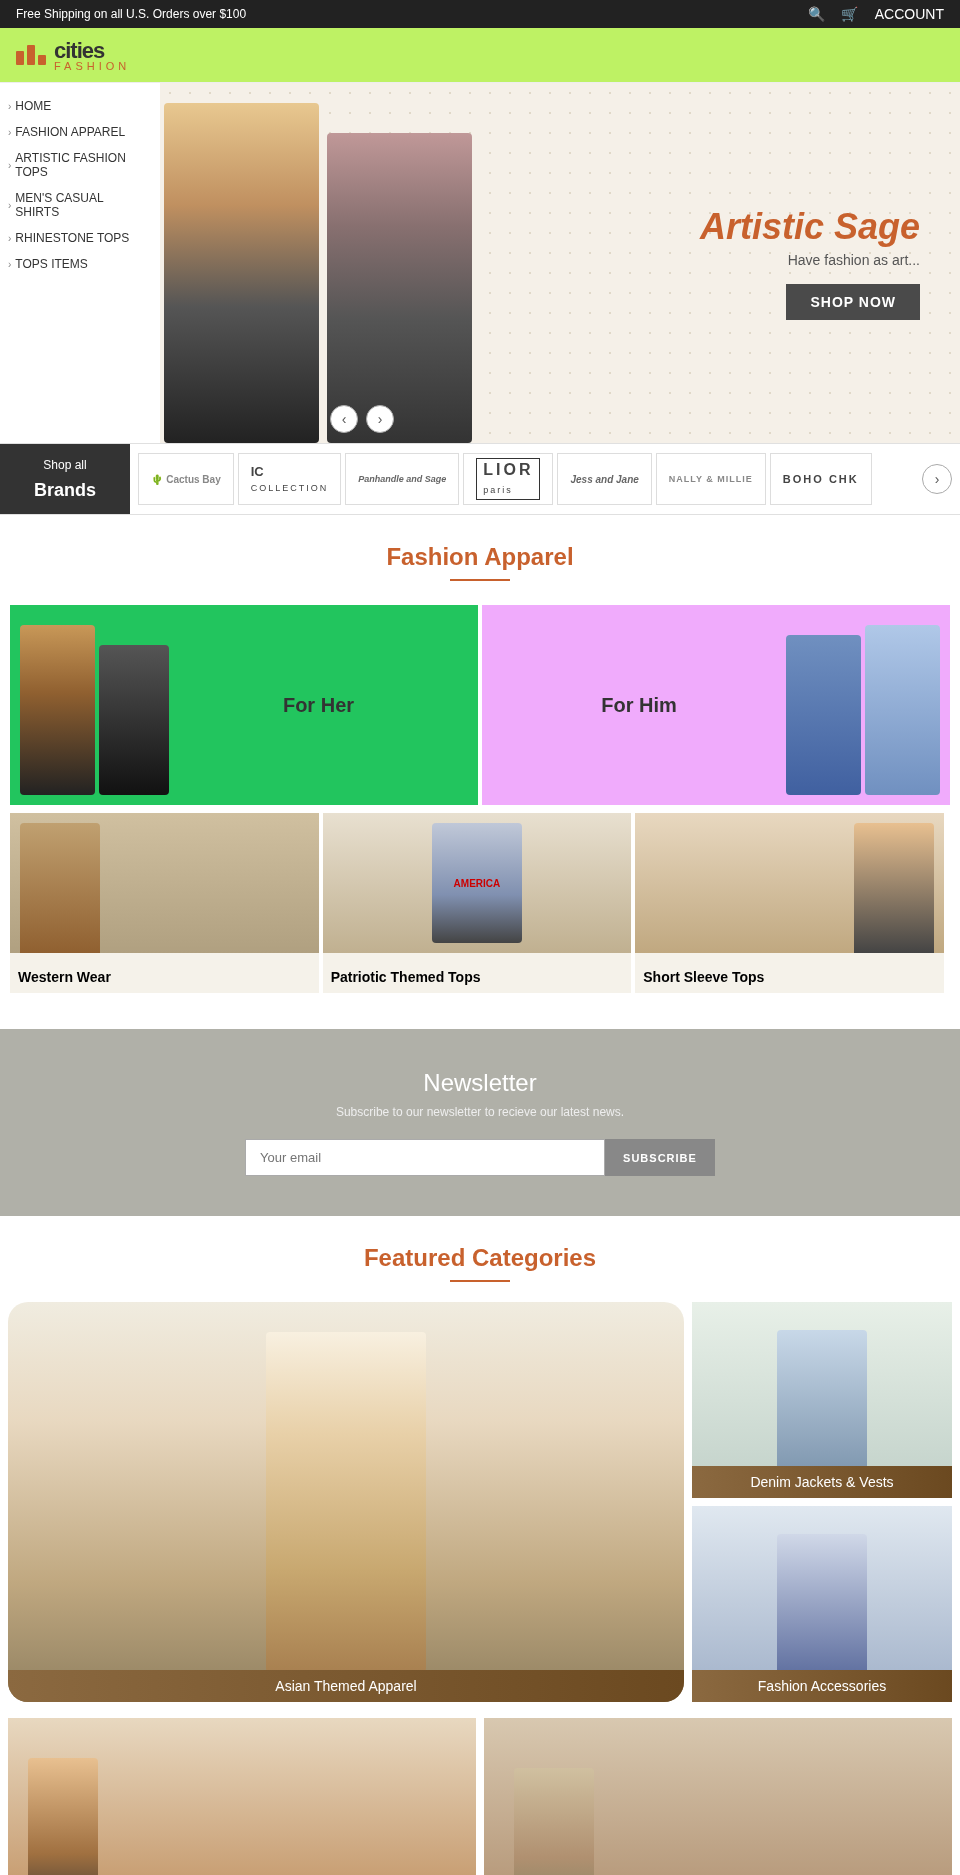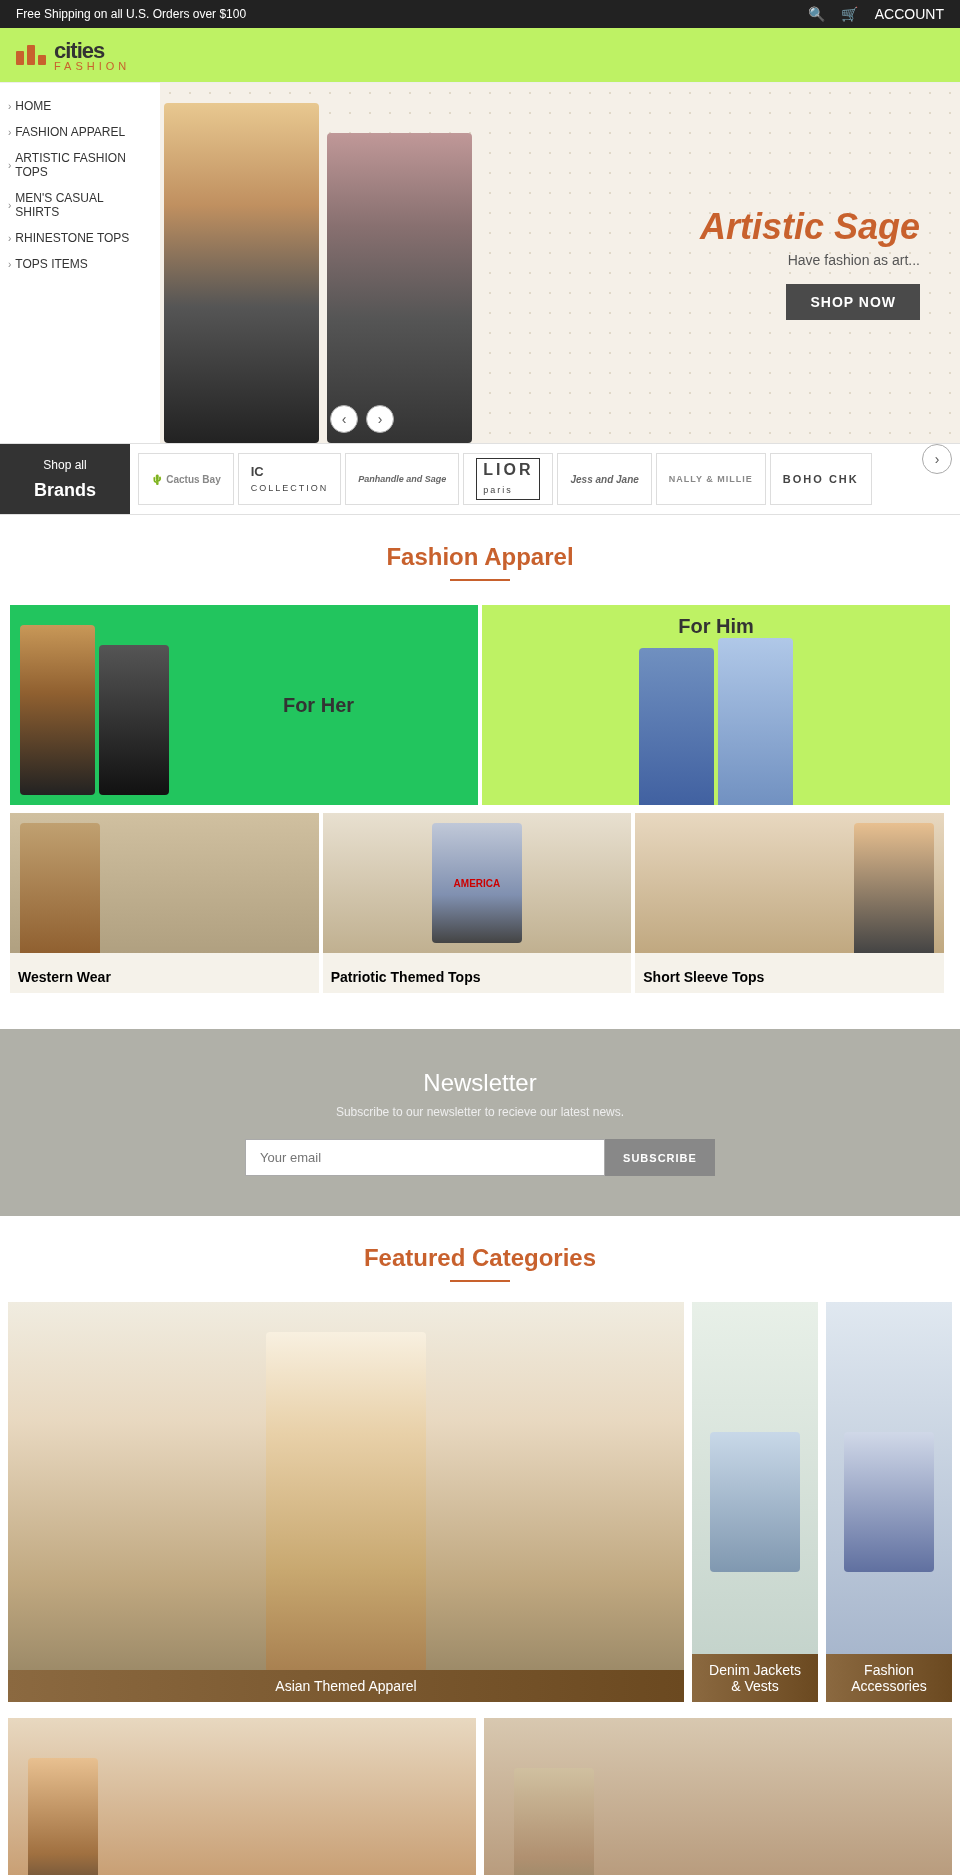--- a/index.html
+++ b/index.html
@@ -117,20 +117,21 @@
       border: 1px solid #aaa;
       background: #fff;
       border-radius: 50%;
       display: flex; align-items: center; justify-content: center;
       cursor: pointer; font-size: 14px; color: #555;
     }
 
     
     .brands-bar {
       display: flex;
+      align-items: center;
       background: #fff;
       border-top: 1px solid #e0e0e0;
       border-bottom: 1px solid #e0e0e0;
       min-height: 70px;
     }
     .brands-shop-all {
       background: #333;
       color: #fff;
       width: 130px;
       min-height: 70px;
@@ -271,24 +272,26 @@
       display: flex;
       gap: 8px;
     }
     .featured-left {
       flex: 1;
       position: relative;
       height: 400px;
       background: #f0ece0;
       overflow: hidden;
       cursor: pointer;
+      border-radius: 20px;
     }
     .featured-right {
       width: 260px;
       display: flex;
+      flex-direction: column;
       gap: 8px;
     }
     .featured-right-item {
       flex: 1;
       position: relative;
       background: #f0ece0;
       overflow: hidden;
       cursor: pointer;
     }
     .cat-label {
@@ -447,21 +450,21 @@
     <div class="fashion-card-bg" style="background:#22c55e; ">
       <div class="fashion-card-imgs">
         <div class="model-silhouette model-s1" style="width:75px; height:170px; background: linear-gradient(180deg, #c89858 0%, #906030 40%, #222 100%);"></div>
         <div class="model-silhouette model-s2" style="width:70px; height:150px; background: linear-gradient(180deg, #555 0%, #333 50%, #111 100%);"></div>
       </div>
       <div class="fashion-card-label">For Her</div>
     </div>
   </div>
 
   <div class="fashion-card half">
-    <div class="fashion-card-bg" style="background:#bef264; justify-content: flex-start; flex-direction: column;">
+    <div class="fashion-card-bg" style="background:#f0abfc; justify-content: flex-start;">
       <div class="fashion-card-label">For Him</div>
       <div class="fashion-card-imgs">
         <div class="model-silhouette model-s3" style="width:75px; height:160px; background: linear-gradient(180deg, #7090c0 0%, #4060a0 100%);"></div>
         <div class="model-silhouette model-s4" style="width:75px; height:170px; background: linear-gradient(180deg, #b0c8e8 0%, #7090c0 100%);"></div>
       </div>
     </div>
   </div>
 
   <div class="fashion-card third">
     <div class="fashion-card-bg" style="background:#f5f2ea; flex-direction:column; align-items:flex-start; padding:0; overflow:hidden;">

